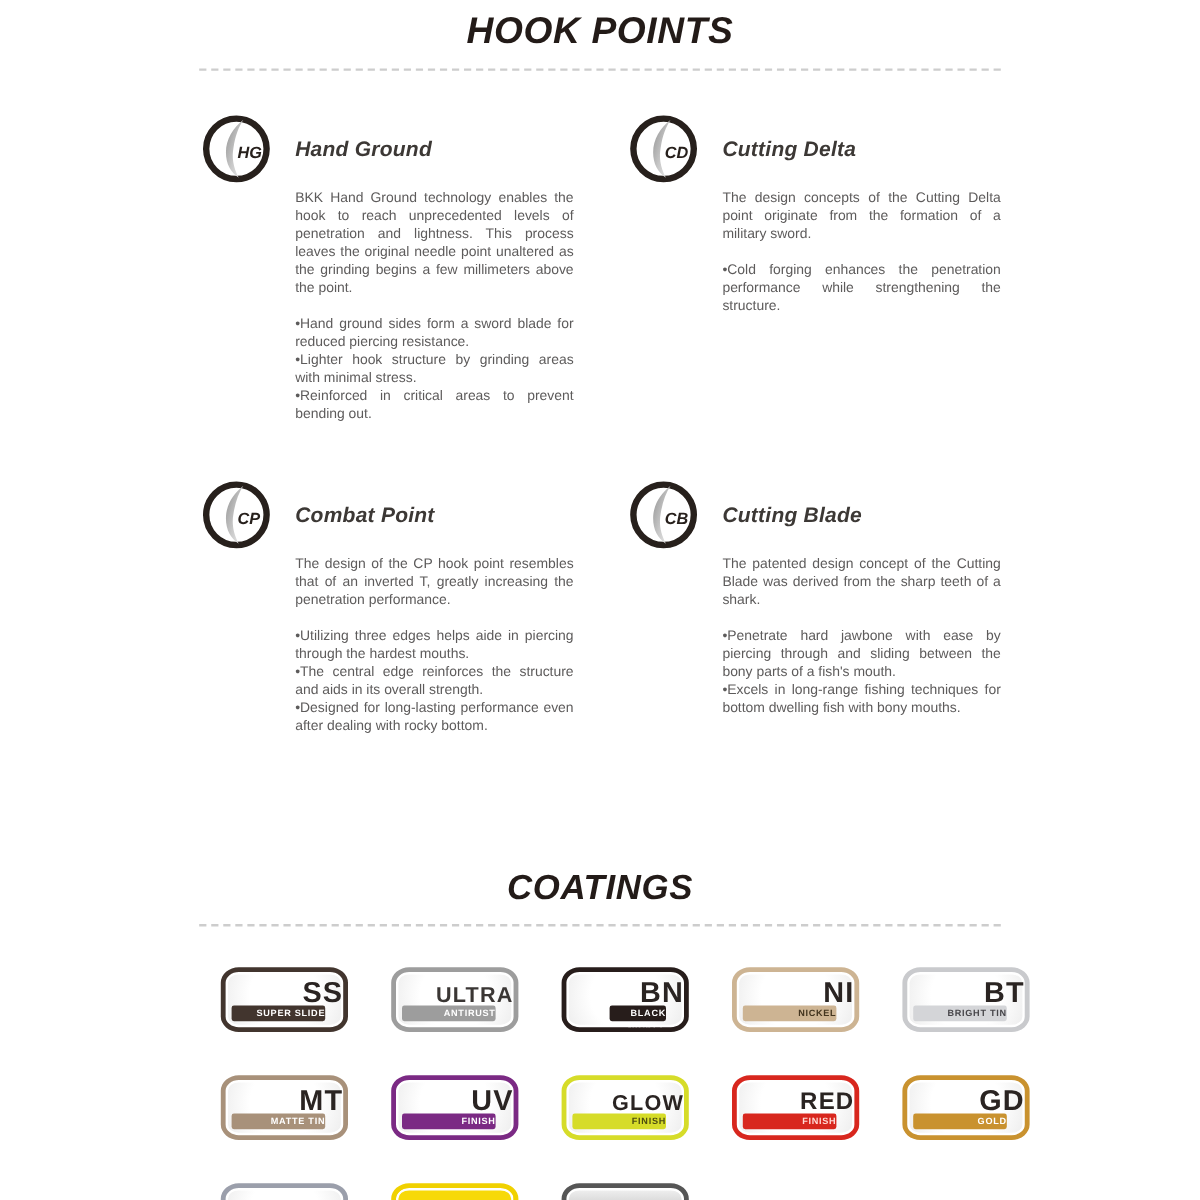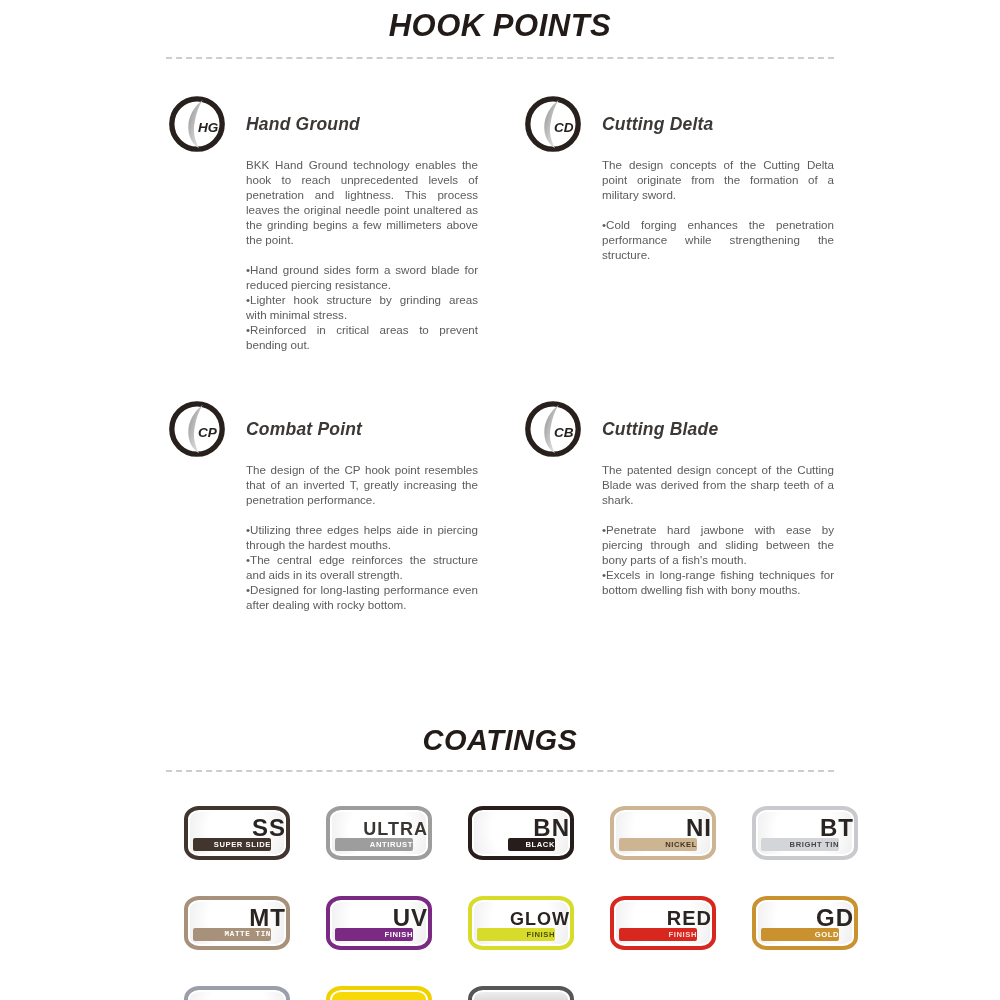--- a/index.html
+++ b/index.html
@@ -117,21 +117,21 @@
   .v-ultra { border-color: #9d9d9d; }
   .v-ultra .abbr { font-size: 18px; line-height: 30px; color: #3a3634; }
   .v-ultra .band { background: #9d9d9d; }
   .v-bn    { border-color: #271d1b; }
   .v-bn    .band { background: #271d1b; margin-left: 31px; }
   .v-ni    { border-color: #cdb493; }
   .v-ni    .band { background: #cdb493; color: #43351f; }
   .v-bt    { border-color: #c9cacd; }
   .v-bt    .band { background: #d4d5d8; color: #47464a; }
   .v-mt    { border-color: #a8917a; }
-  .v-mt    .band { background: #a8917a; font-family: Liberation Mono, monospace; }
+  .v-mt    .band { background: #a8917a; }
   .v-uv    { border-color: #7b2a84; }
   .v-uv    .band { background: #7b2a84; }
   .v-glow  { border-color: #d6dc29; }
   .v-glow  .abbr { font-size: 18px; line-height: 30px; }
   .v-glow  .band { background: #d6dc29; color: #4c4c12; }
   .v-red   { border-color: #d8271e; }
   .v-red   .abbr { font-size: 20px; line-height: 29px; }
   .v-red   .band { background: #d8271e; color: #ffd9d4; }
   .v-gd    { border-color: #c9922f; }
   .v-gd    .band { background: #c9922f; }

